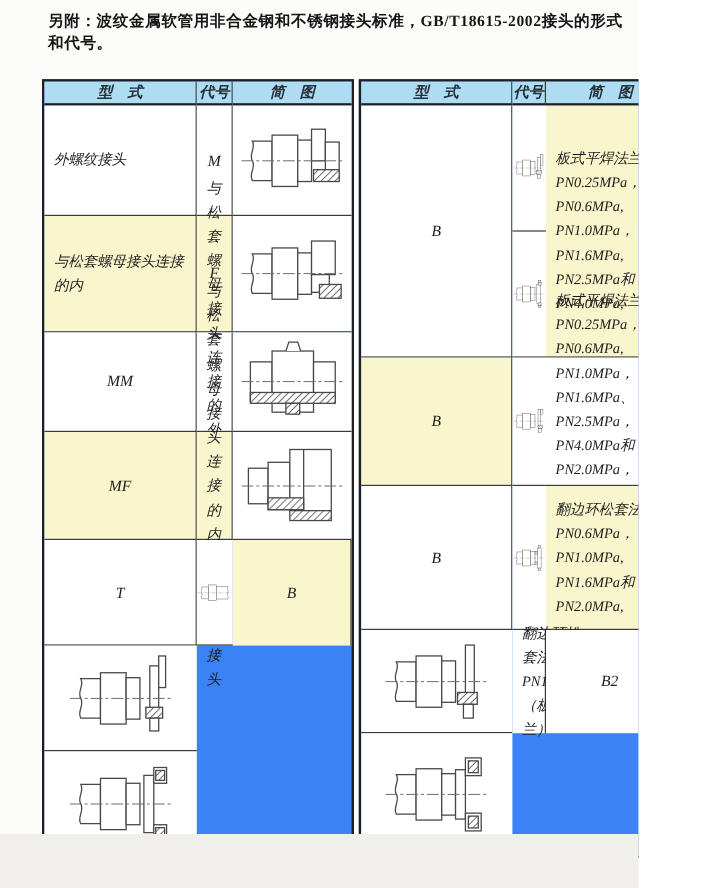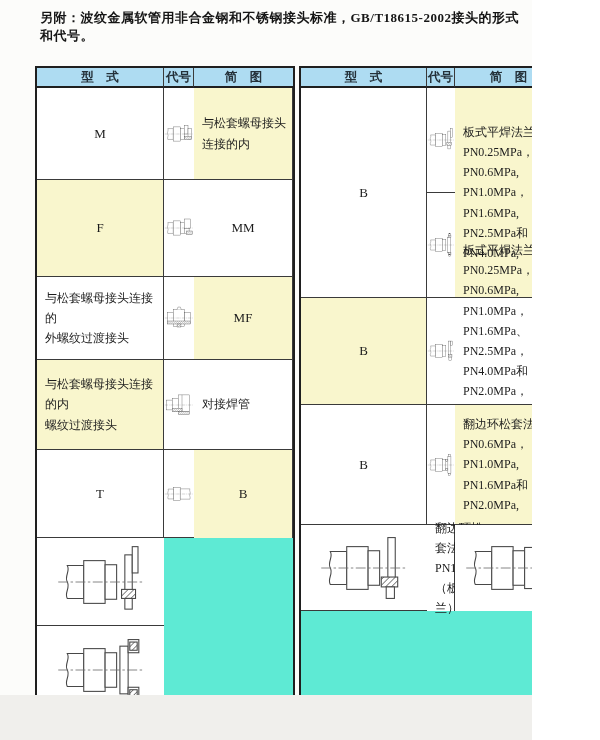--- a/index.html
+++ b/index.html
@@ -1,20 +1,20 @@
 <!DOCTYPE html>
 <html><head>
 <meta charset="utf-8">
 <style>
   * { margin:0; padding:0; box-sizing:border-box; }
   body { font-family:"Liberation Serif","DejaVu Serif",serif; }
   .page { width:532px; height:740px; background:#fcfcfa; position:relative; overflow:hidden; }
   .title { margin:9px 0 0 40px; font-size:13px; font-weight:bold; color:#151515; letter-spacing:0.5px; }
   .tables { display:flex; gap:4px; margin:21px 0 0 35px; }
-  .tbl { display:grid; border:2px solid #1f1f1f; background:#5eead4; }
+  .tbl { display:grid; border:2px solid #1f1f1f; background:#3b82f6;font-style:italic; }
   .tbl-left  { grid-template-columns:127px 30px 99px;  grid-template-rows:20px 92px 97px 83px 90px 88px 175px; }
   .tbl-right { grid-template-columns:126px 28px 107px; grid-template-rows:20px 210px 107px 120px 86px 102px; }
   .c { border-right:1px solid #3a3a3a; border-bottom:1px solid #3a3a3a; background:#fff; }
   .lc { border-right:none; }
   .lr { border-bottom:none; }
   .head { background:#aedcf2; display:flex; align-items:center; justify-content:center;
           font-size:12.5px; font-weight:bold; color:#24313a; border-bottom:2px solid #1f1f1f; }
   .type { display:flex; align-items:center; padding:4px 3px 4px 8px; font-size:12px; line-height:1.68;
           color:#1c1c1c; white-space:pre-line; }
   .code { display:flex; align-items:center; justify-content:center; font-size:13px; color:#1c1c1c; }
@@ -48,20 +48,21 @@
 <div class="page">
   <div class="title">另附：波纹金属软管用非合金钢和不锈钢接头标准，GB/T18615-2002接头的形式和代号。</div>
 
   <div class="tables">
 
     <div class="tbl tbl-left">
       <div class="c head">型　式</div>
       <div class="c head">代号</div>
       <div class="c head lc">简　图</div>
 
+      <div class="c type">外螺纹接头</div>
       <div class="c code">M</div>
       <div class="c diag lc">
         <div class="sub">
             <svg class="dg" viewBox="0 0 110 90">
           <use href="#pb"></use>
               <rect x="74" y="13" width="14" height="32"></rect>
               <rect x="88" y="26" width="14" height="38"></rect>
           <rect class="ht" x="76" y="54" width="26" height="12"></rect>
               <use href="#cl" class="cl"></use>
         </svg>
@@ -109,21 +110,20 @@
               <rect x="30" y="21" width="22" height="48"></rect>
           <rect x="52" y="8" width="42" height="62"></rect>
               <line x1="66" y1="8" x2="66" y2="70"></line>
           <rect class="ht" x="30" y="57" width="36" height="12"></rect>
               <rect class="ht" x="52" y="70" width="42" height="10"></rect>
           <use href="#cl" class="cl"></use>
         </svg>
           </div>
       </div>
 
-      <div class="c type">对接焊管</div>
       <div class="c code">T</div>
       <div class="c diag lc">
         <div class="sub">
             <svg class="dg" viewBox="0 0 110 90">
           <path d="M36 27 H15 c4 6 -4 12 0 18 c4 6 -4 12 0 18 h21 Z"></path>
               <rect x="36" y="21" width="24" height="48"></rect>
           <path d="M60 26 h35 c-4 6 4 13 0 19 c-4 6 4 13 0 19 H60 Z"></path>
               <use href="#cl" class="cl"></use>
         </svg>
           </div>
@@ -234,20 +234,21 @@
               <rect x="84" y="8" width="9" height="54"></rect>
           <rect class="ht" x="76" y="56" width="20" height="12"></rect>
               <rect x="82" y="68" width="10" height="14"></rect>
           <use href="#cl" class="cl"></use>
         </svg>
           </div>
       </div>
 
       <div class="c type lr">翻边环松套法兰
 PN1.6MPa（板式法兰）</div>
+      <div class="c code lr">B2</div>
       <div class="c diag lc lr">
         <div class="sub">
             <svg class="dg" viewBox="0 0 110 90">
           <use href="#pb"></use>
               <rect x="74" y="20" width="10" height="50"></rect>
           <rect x="84" y="8" width="16" height="18"></rect>
               <rect class="ht" x="87" y="11" width="10" height="12"></rect>
           <rect x="84" y="64" width="16" height="18"></rect>
               <rect class="ht" x="87" y="67" width="10" height="12"></rect>
           <use href="#cl" class="cl"></use>

